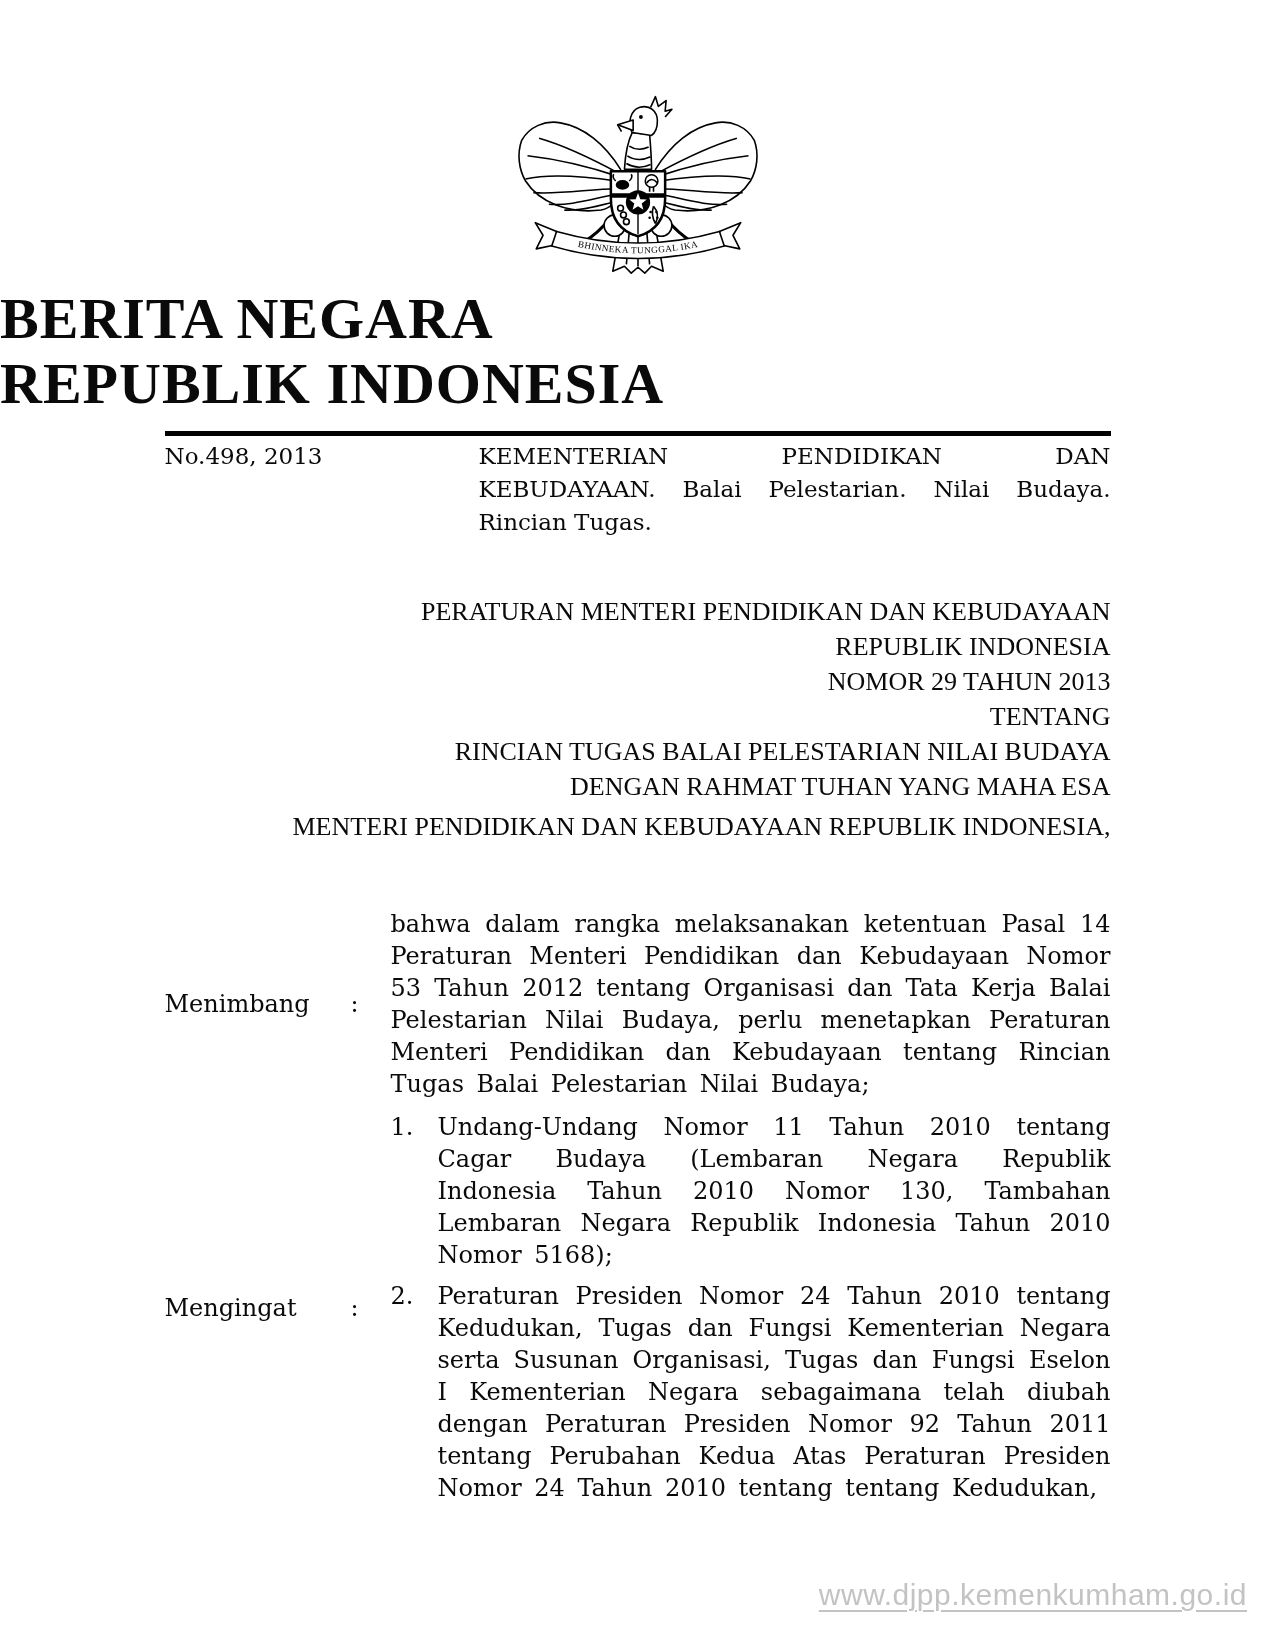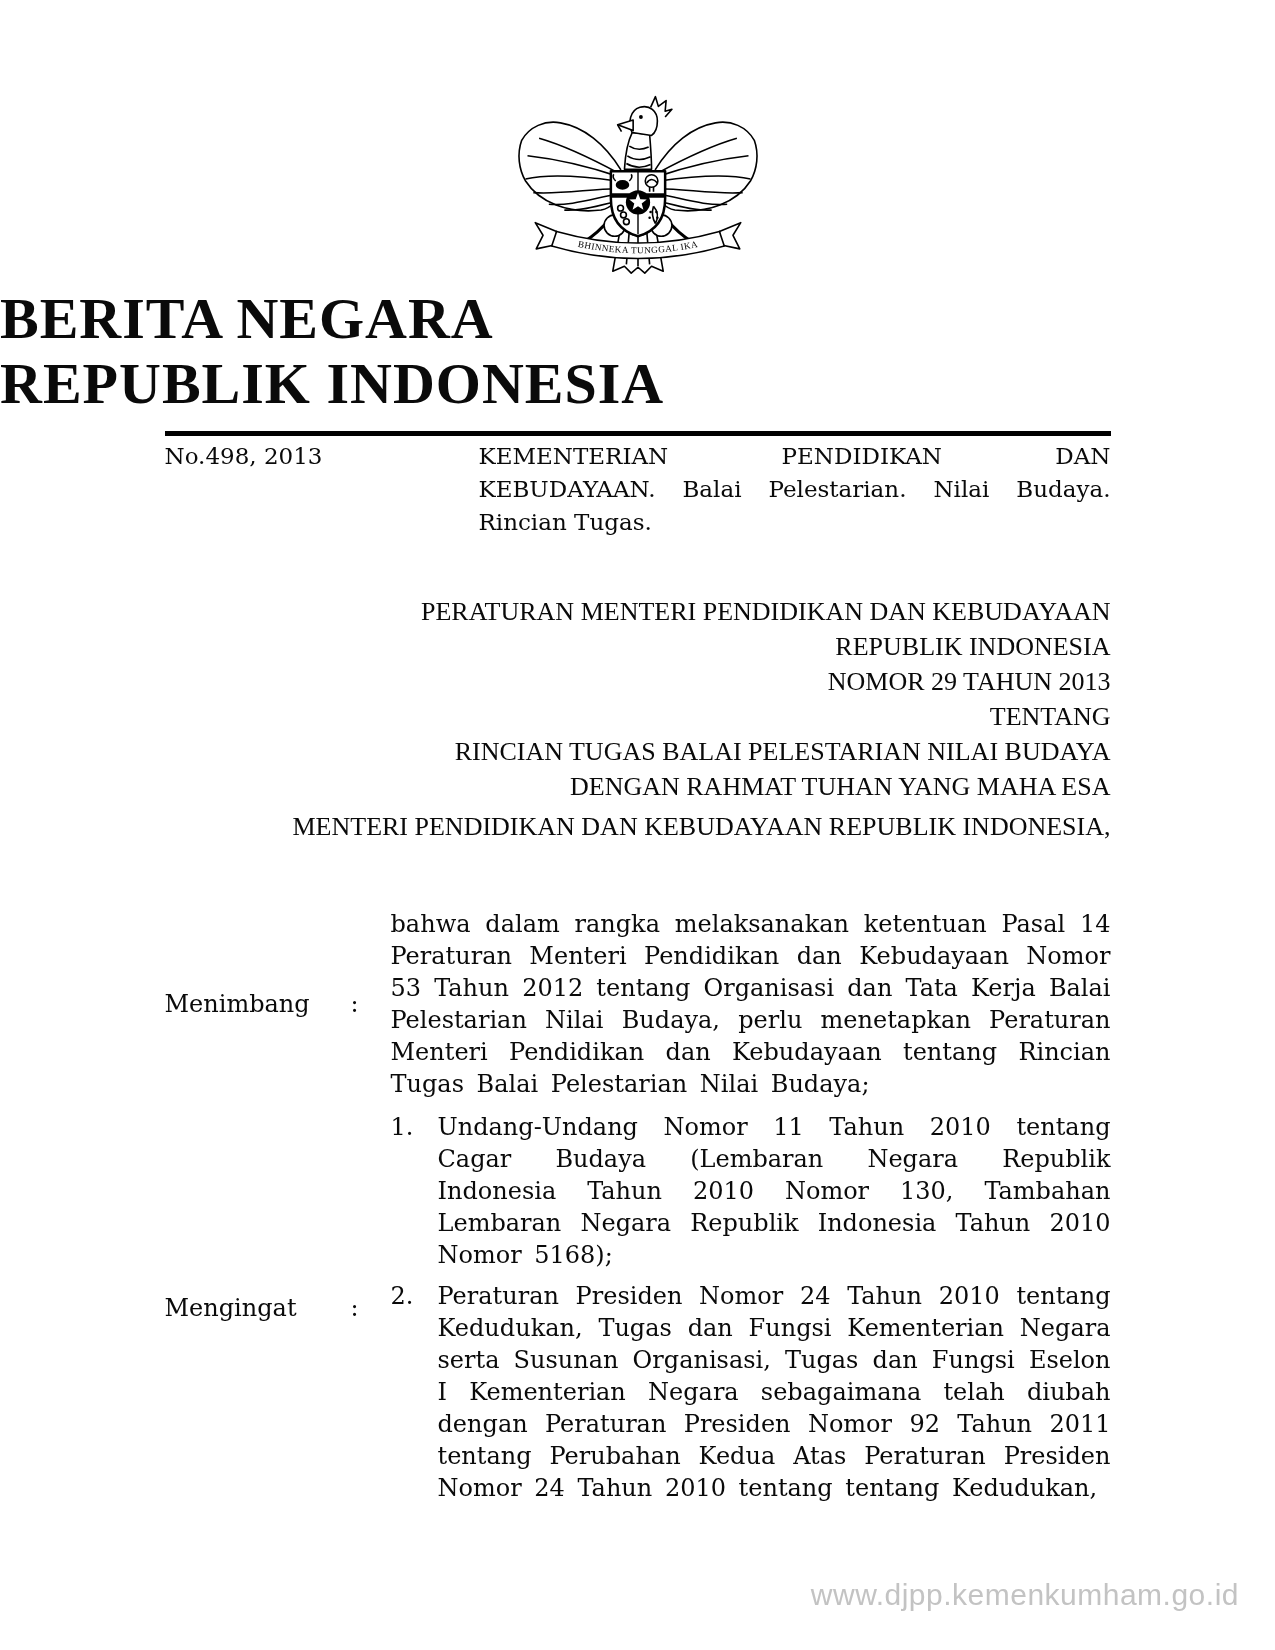--- a/index.html
+++ b/index.html
@@ -85,25 +85,26 @@
   .item-num  { width: 47px; flex: none; }
   .item-text {
     width: 673px; flex: none;
     text-align: justify;
     word-spacing: 5px;
   }
   
   .watermark {
     position: absolute;
     top: 1578px;
-    right: 36px;
+    right: 28px;
     font-family: "Liberation Sans", sans-serif;
     font-size: 30px;
     letter-spacing: 0.5px;
     color: #c3c3c3;
+    text-decoration: underline;
     text-underline-offset: 5px;
     text-decoration-thickness: 2px;
     cursor: pointer;
   }
 </style>
 </head>
 <body>
 
 <div class="page">
 

